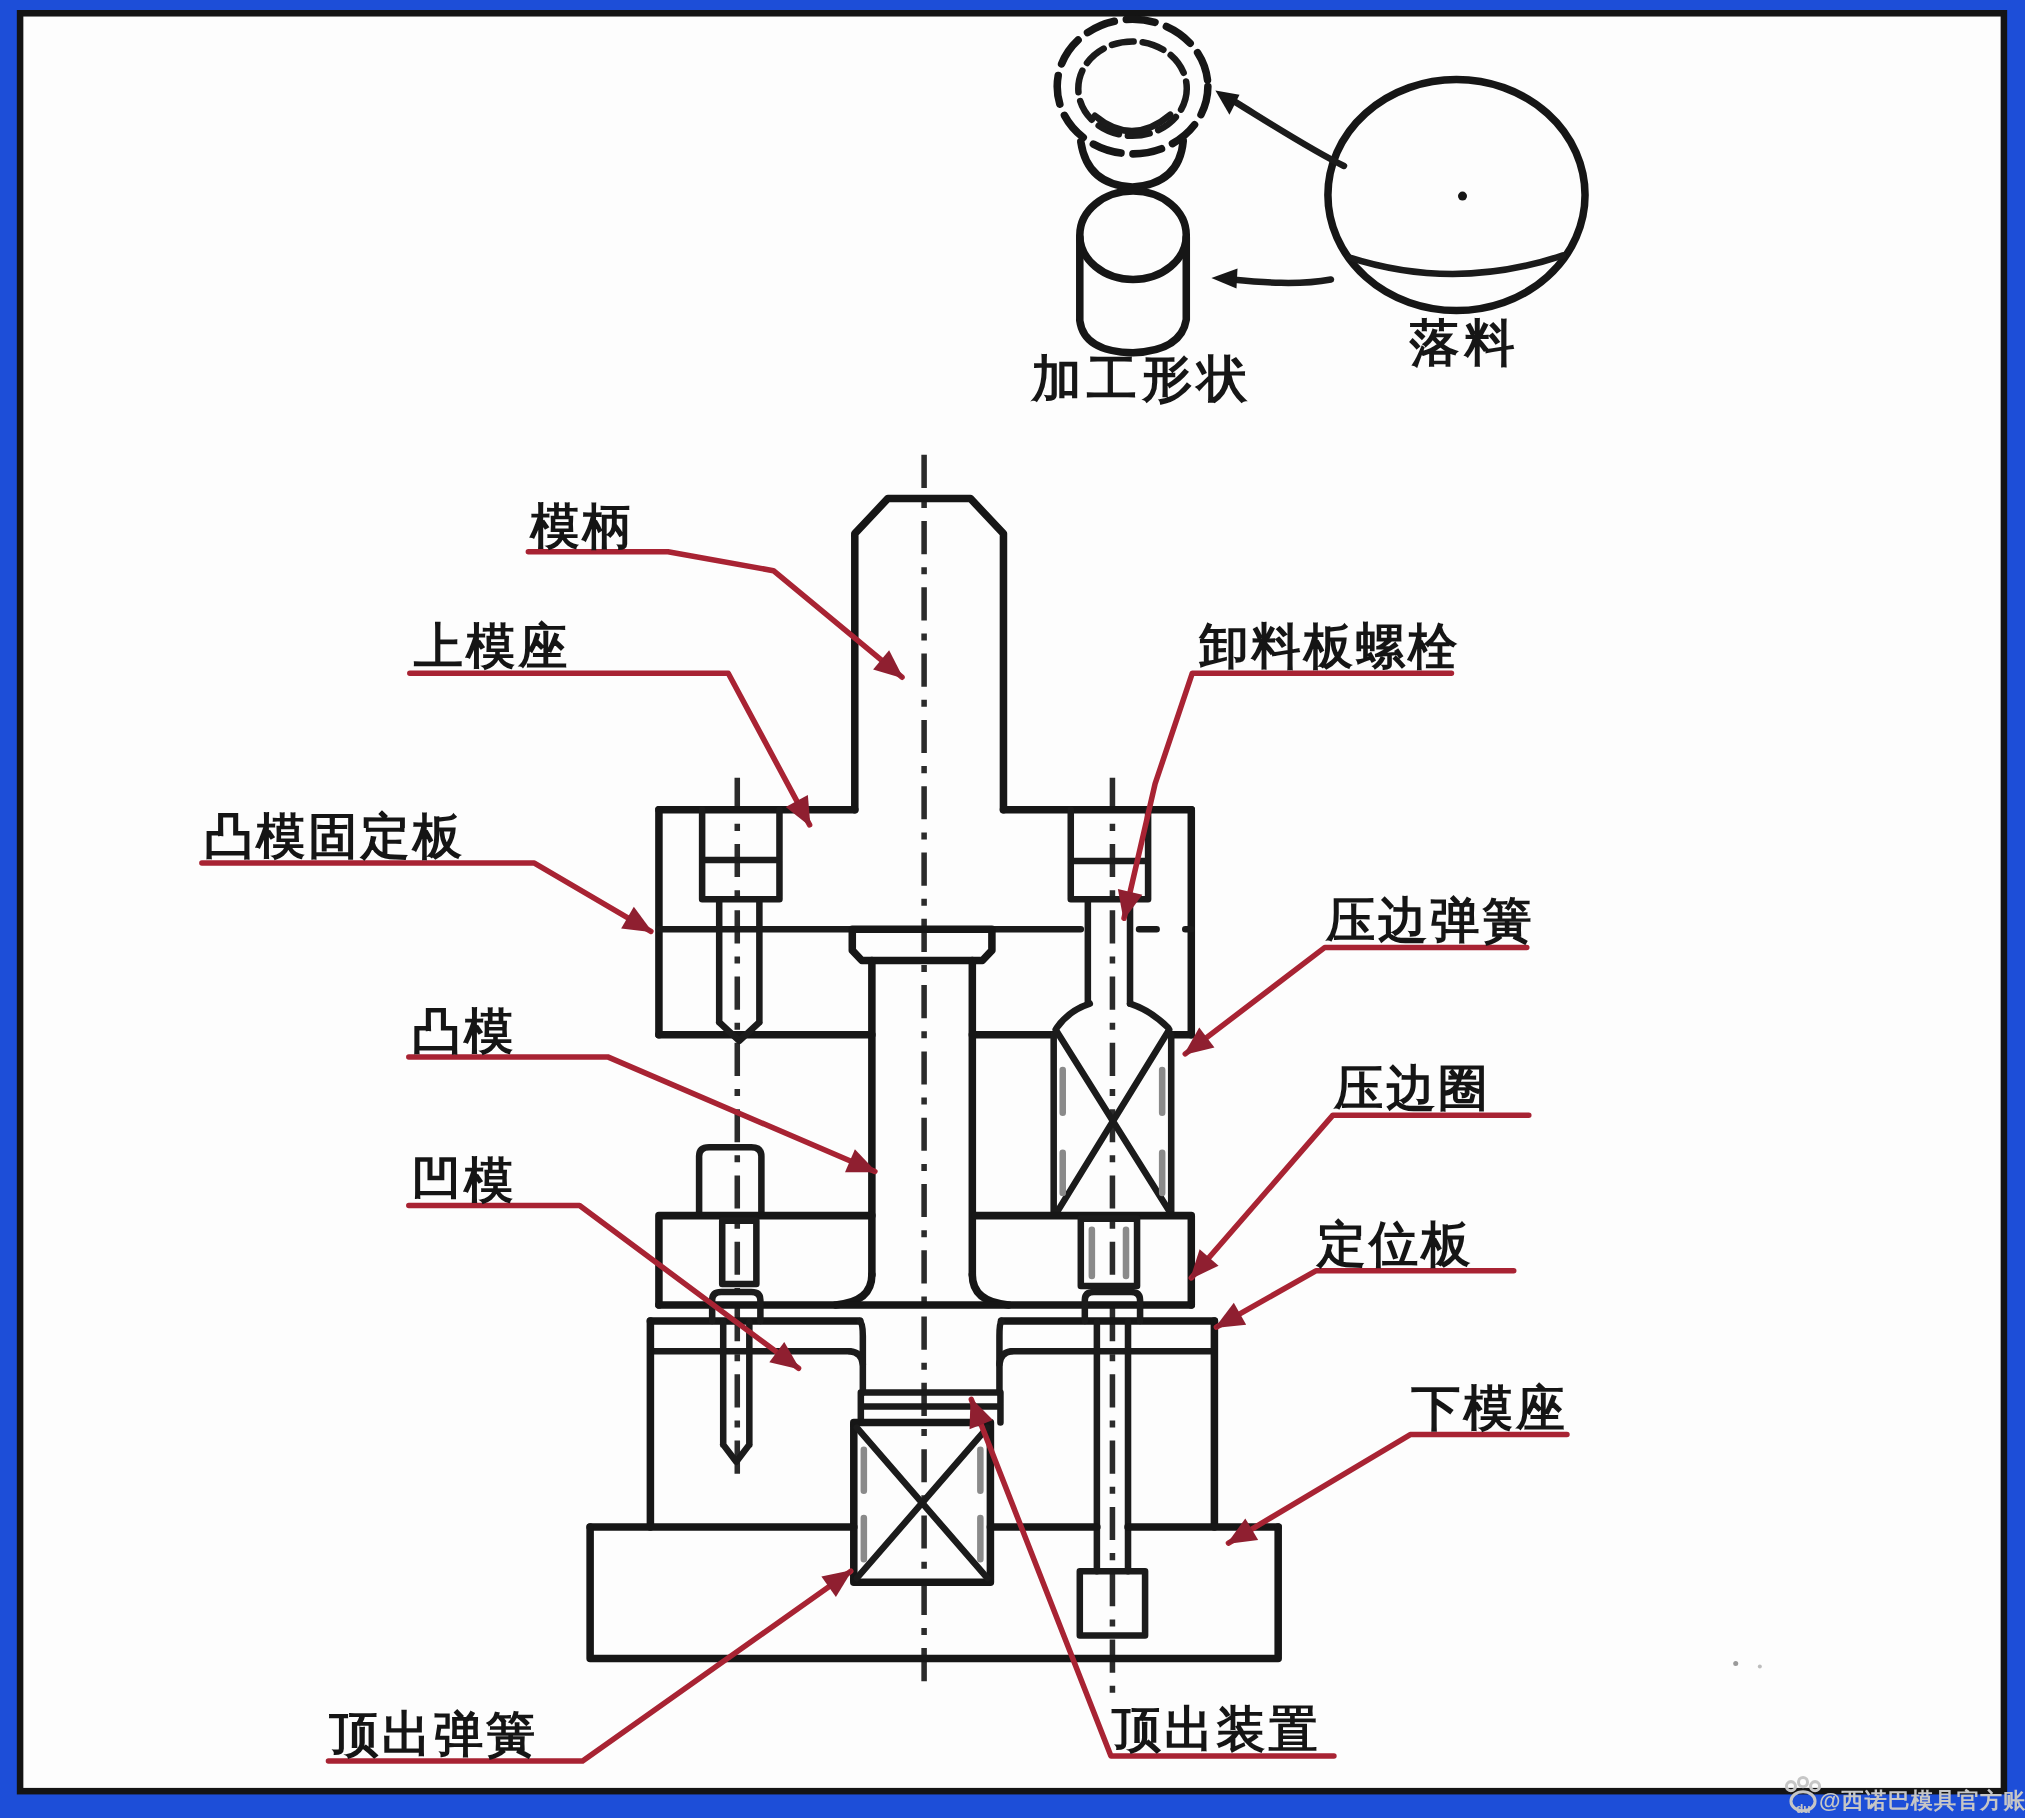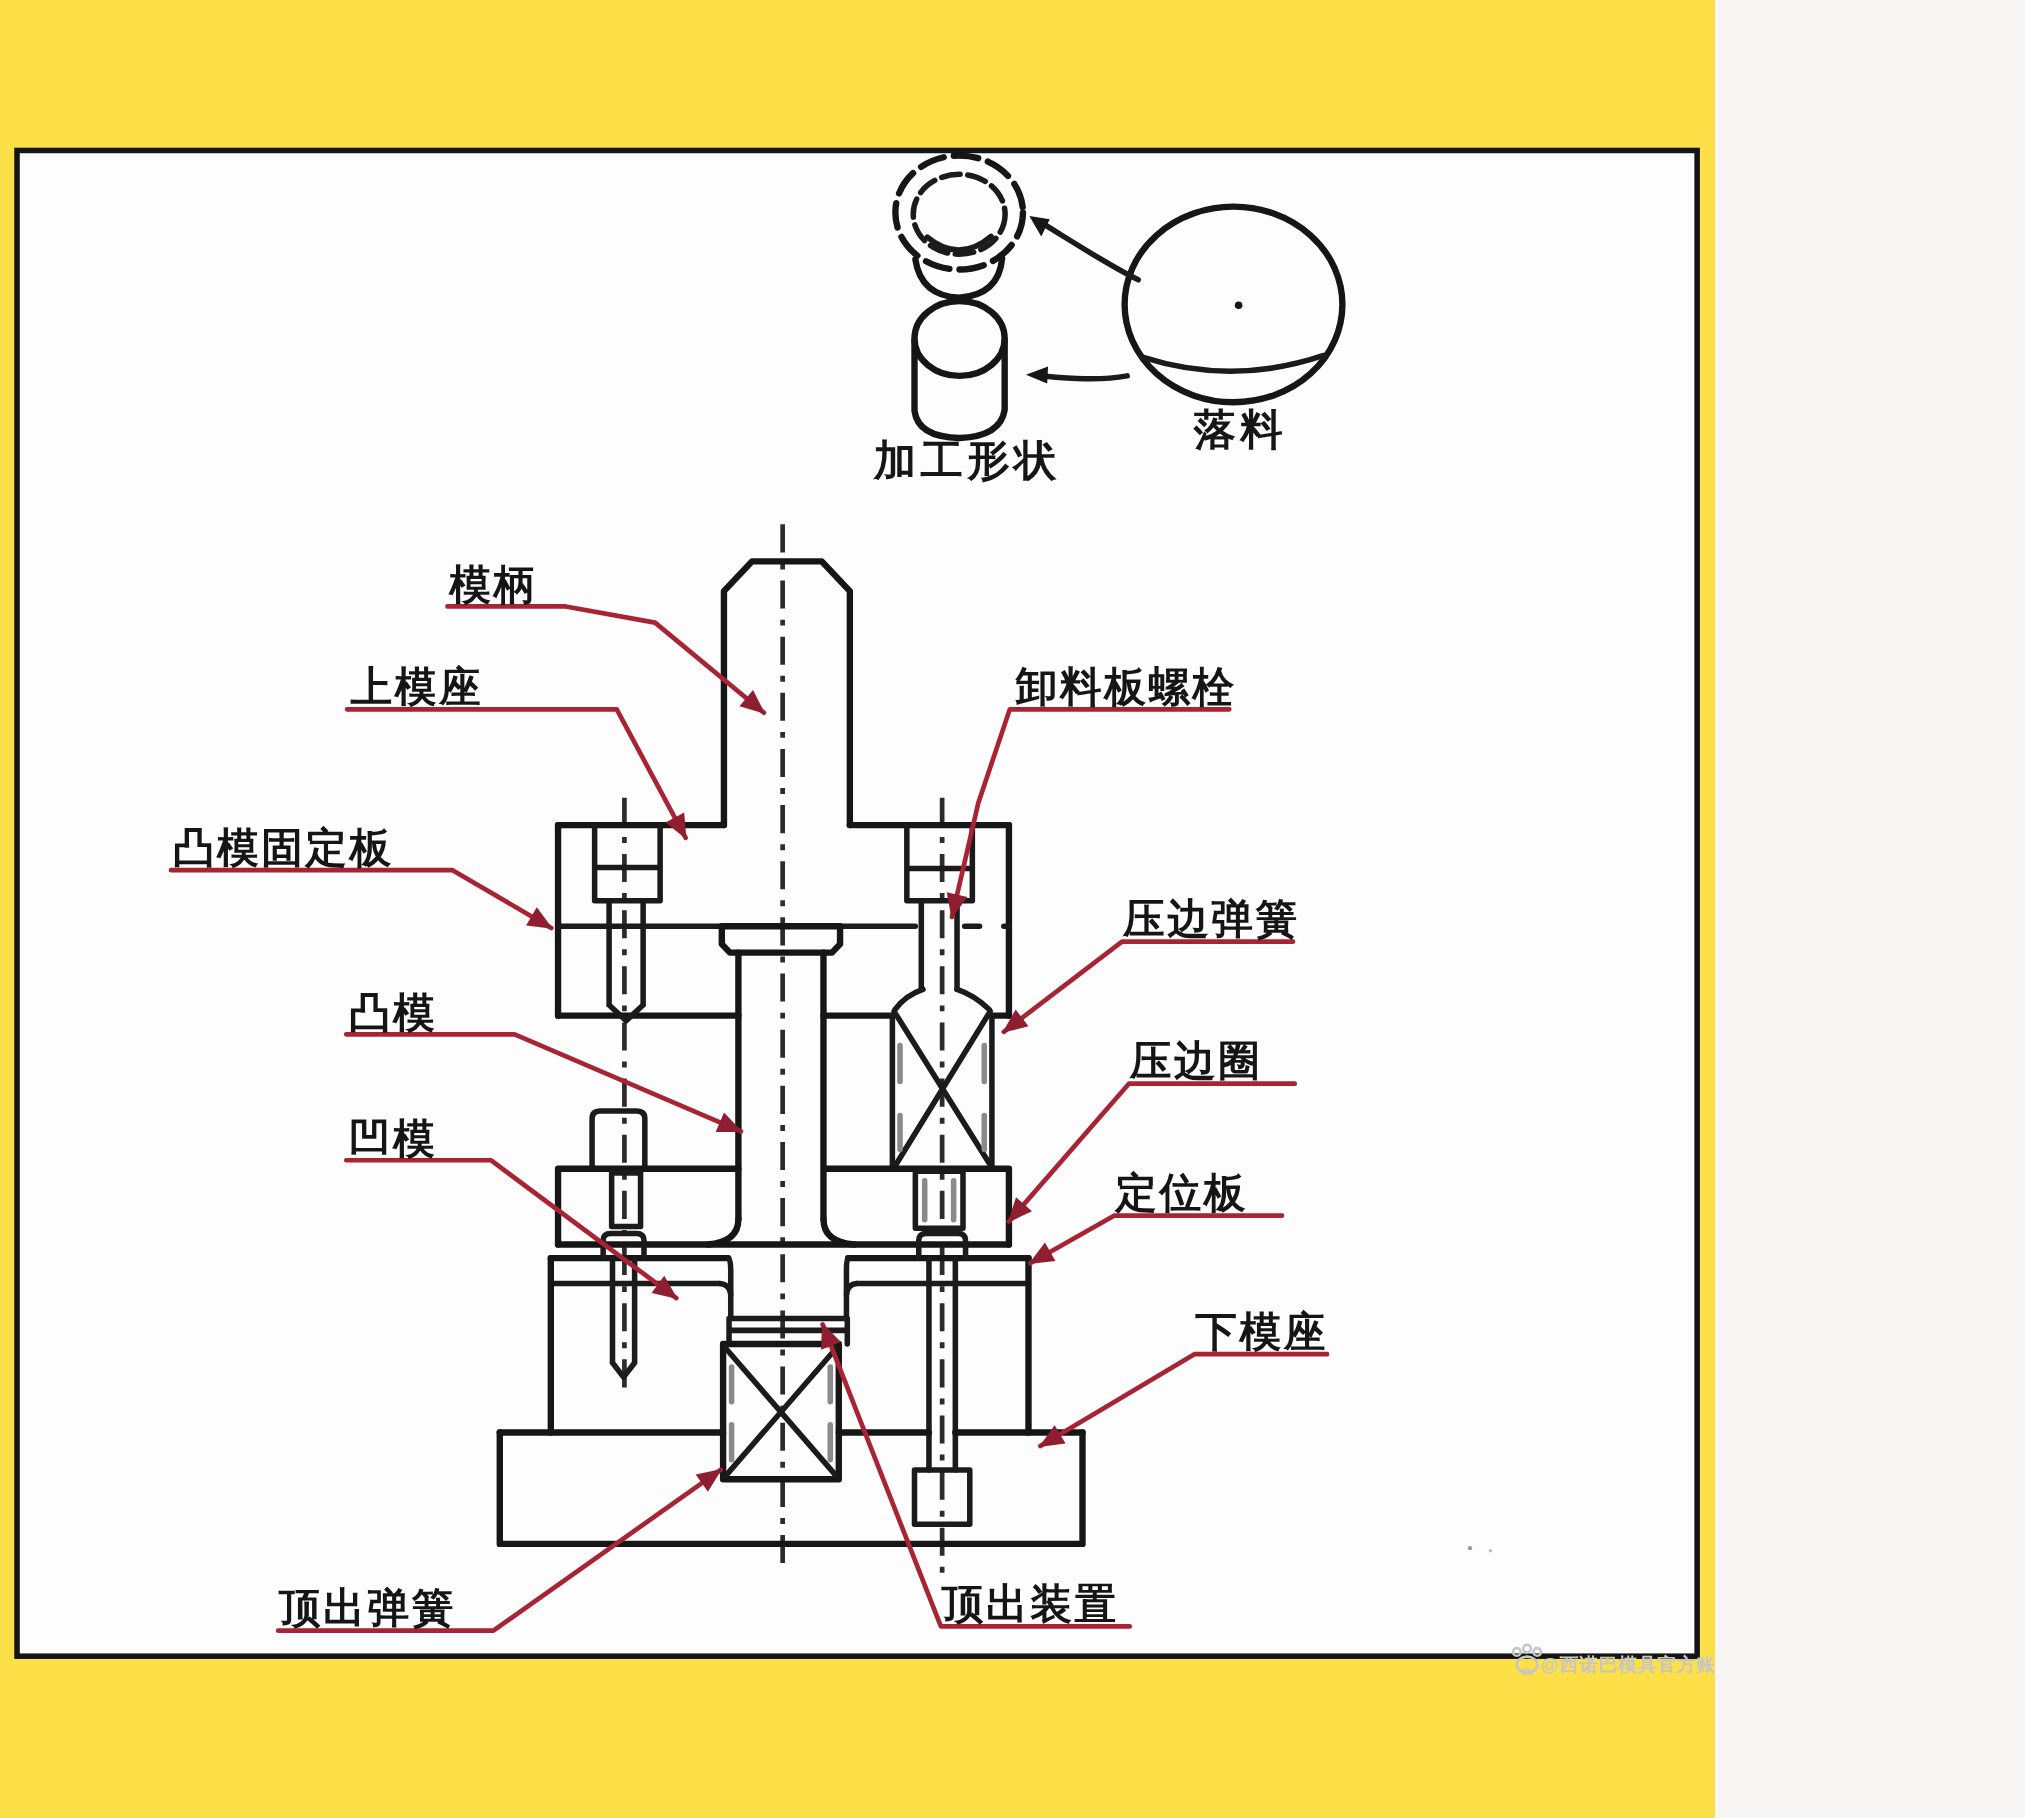--- a/index.html
+++ b/index.html
@@ -1,16 +1,16 @@
 <!DOCTYPE html>
 <html style="font-size:8px"><head>
 <meta charset="utf-8">
 <style>
   html,body{margin:0;padding:0;background:#f7f6f5;}
-  .stage{position:relative;width:1715px;height:1819px;background:#fde047;overflow:hidden;
+  .stage{position:relative;width:2025px;height:1819px;background:#1d4ed8;overflow:hidden;
          font-family:"Liberation Sans",sans-serif;}
   svg{position:absolute;left:0;top:0;width:100%;height:100%;}
   .blk{stroke:#161616;stroke-width:15;fill:none;stroke-linecap:round;stroke-linejoin:round;}
   .blk2{stroke:#1b1b1b;stroke-width:13;fill:none;stroke-linecap:round;stroke-linejoin:round;}
   .cl{stroke:#2b2b2b;stroke-width:11;fill:none;stroke-dasharray:66 26 14 26;stroke-linecap:butt;}
   .tick{stroke:#8a8a8a;stroke-width:13;fill:none;stroke-linecap:round;}
   .red{stroke:#a82333;stroke-width:11;fill:none;stroke-linecap:round;stroke-linejoin:round;}
   .lbl{font-weight:bold;font-size:98px;fill:#151515;letter-spacing:6px;}
   .lbl-big{font-weight:bold;font-size:100px;fill:#161616;letter-spacing:10px;}
   .wm{font-weight:bold;font-size:44px;fill:#c6c6c6;letter-spacing:2px;}

